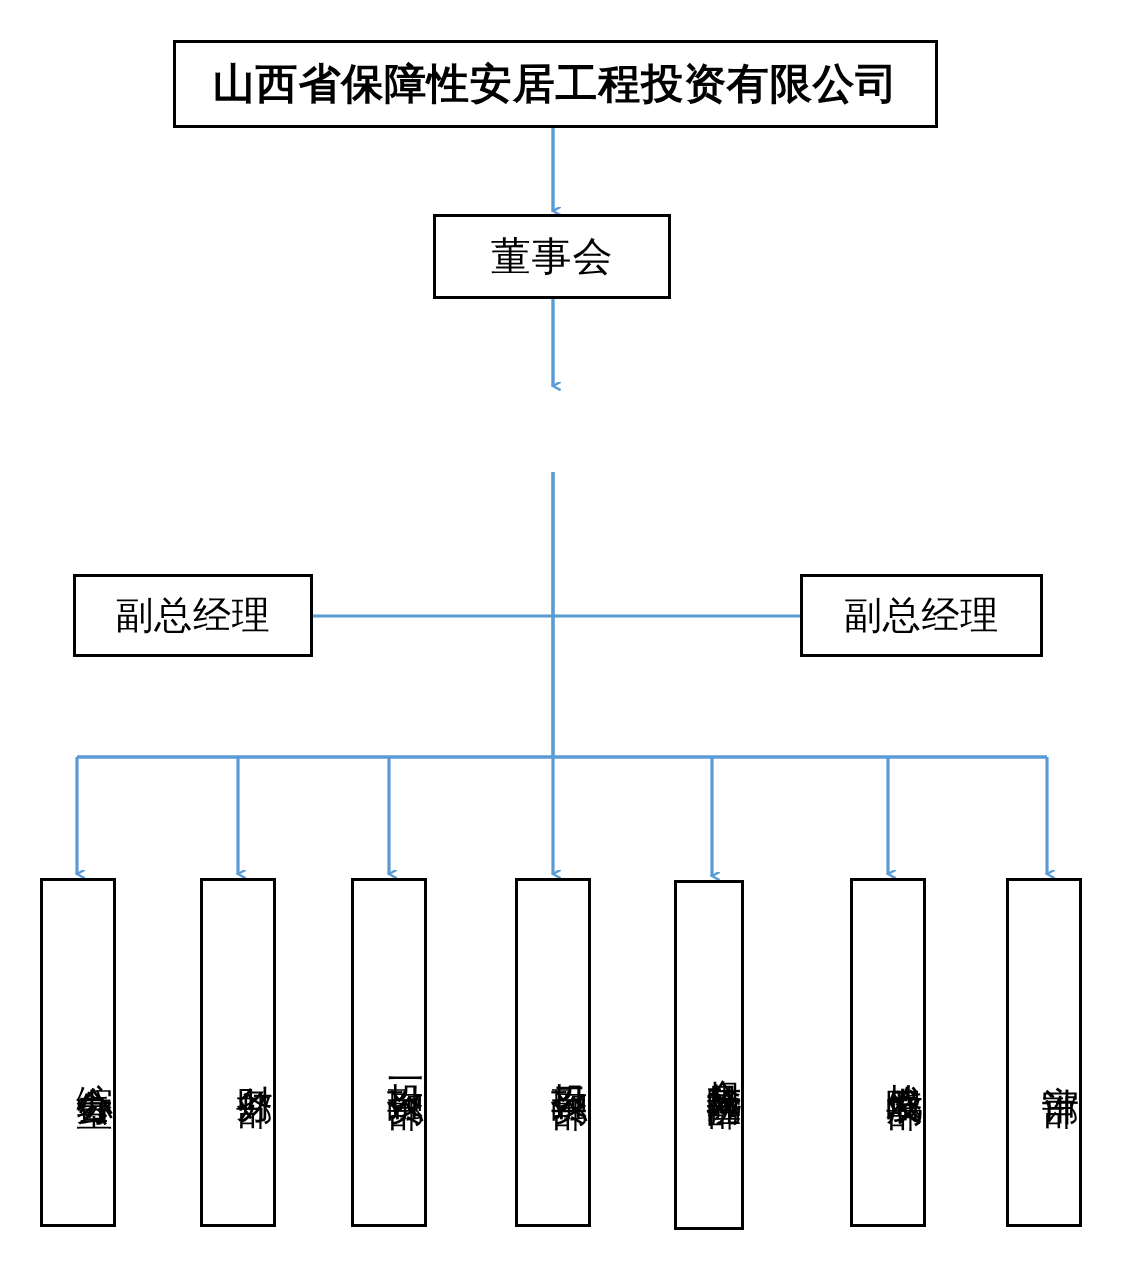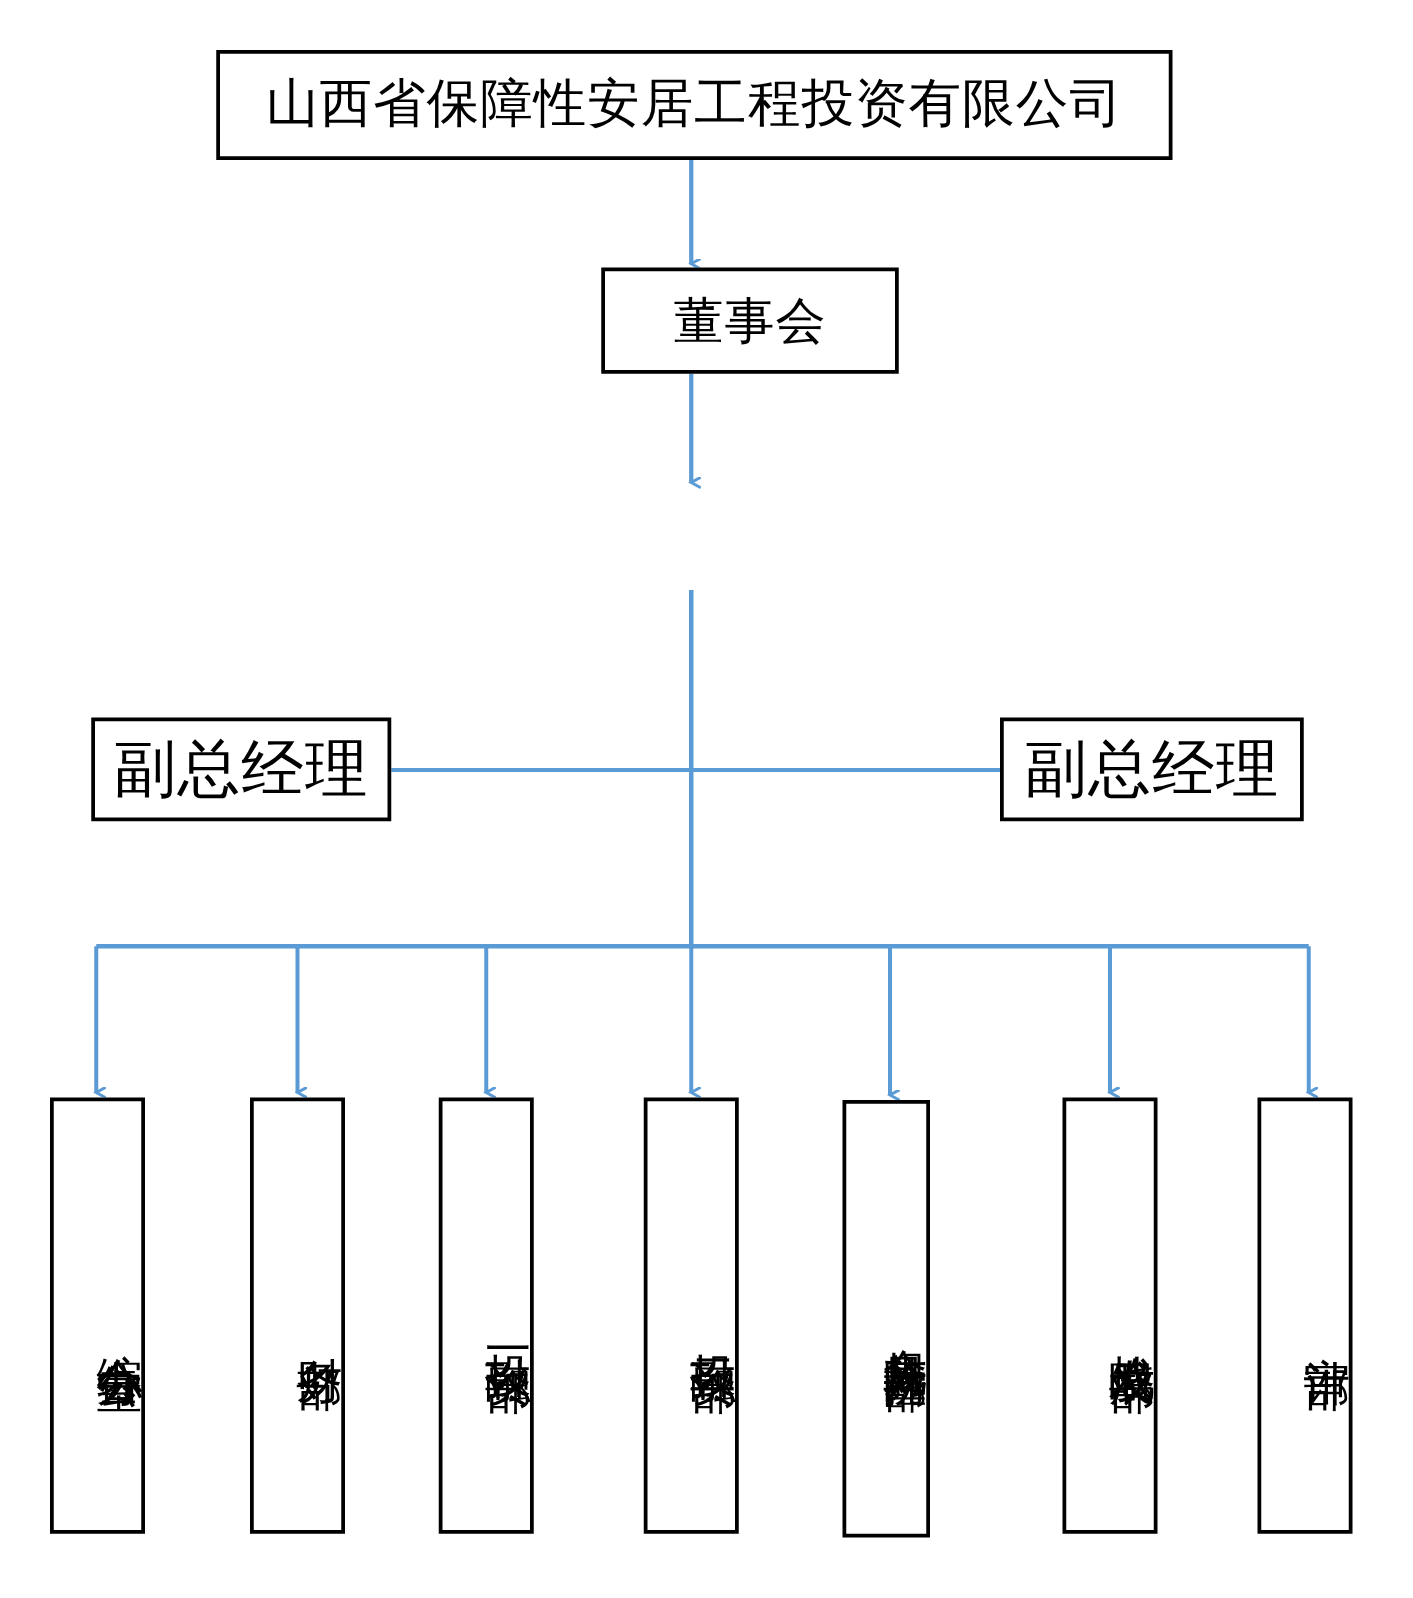--- a/index.html
+++ b/index.html
@@ -33,27 +33,27 @@
     background: #ffffff;
     display: flex;
     align-items: center;
     justify-content: center;
     text-align: center;
     line-height: 1.05;
     letter-spacing: 0.02em;
   }
   .node.level-0 {
     font-size: 42px;
+    font-weight: bold;
   }
   .node.level-1 {
     font-size: 40px;
-    margin-left: 48px;
   }
   .node.level-2 {
-    font-size: 50px;
+    font-size: 38px;
     text-align: right;
   }
   .node.dept {
     border-width: 3px;
     font-size: 37px;
     writing-mode: vertical-rl;
     text-orientation: upright;
     align-items: flex-start;
     justify-content: center;
     padding-top: 14px;

